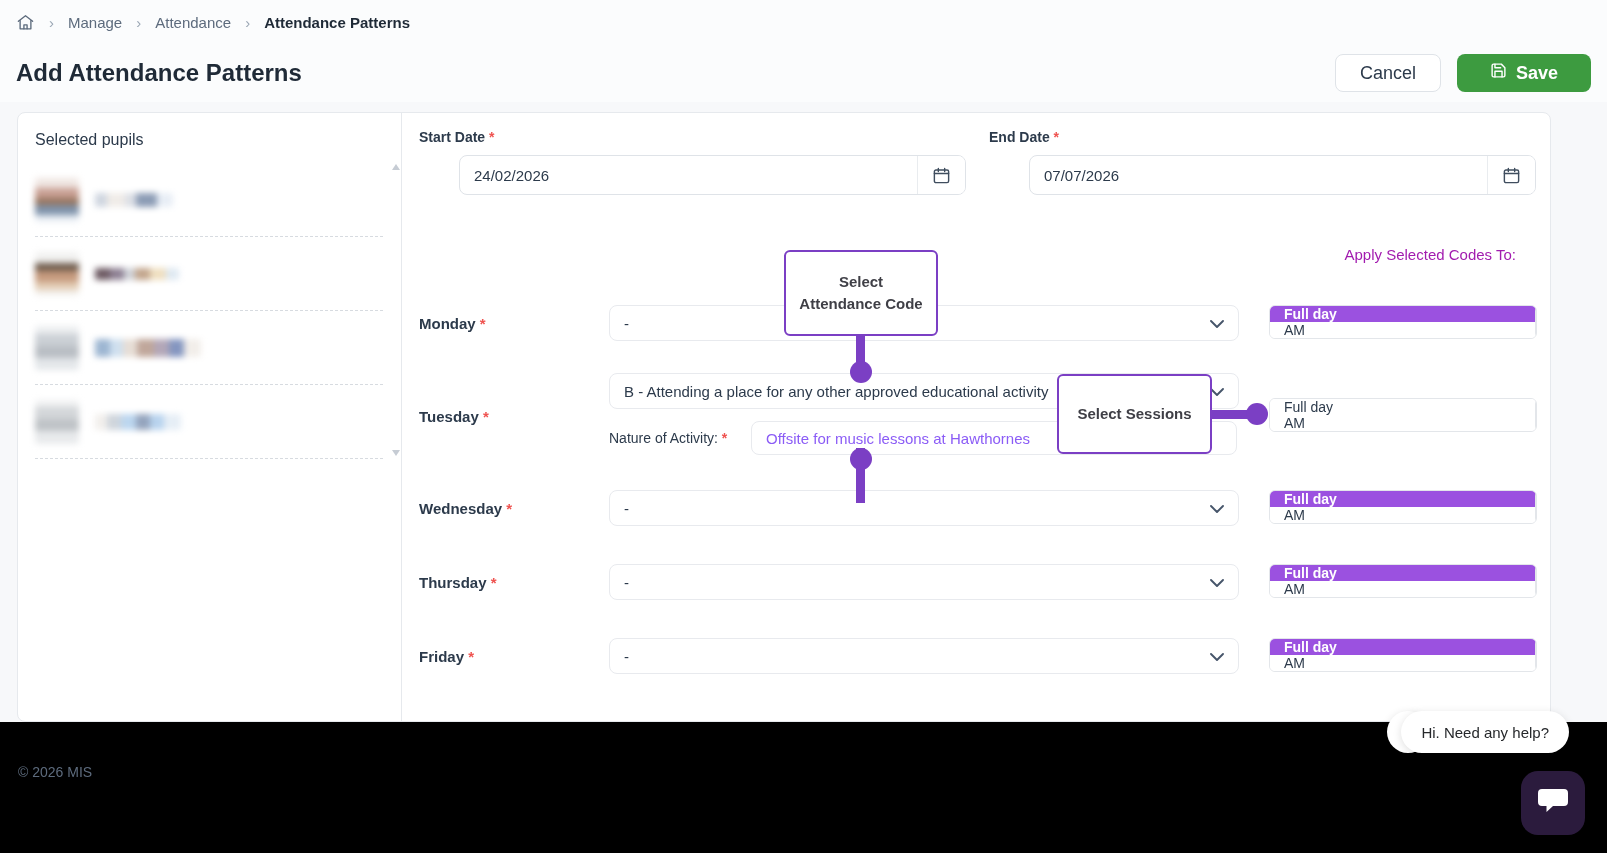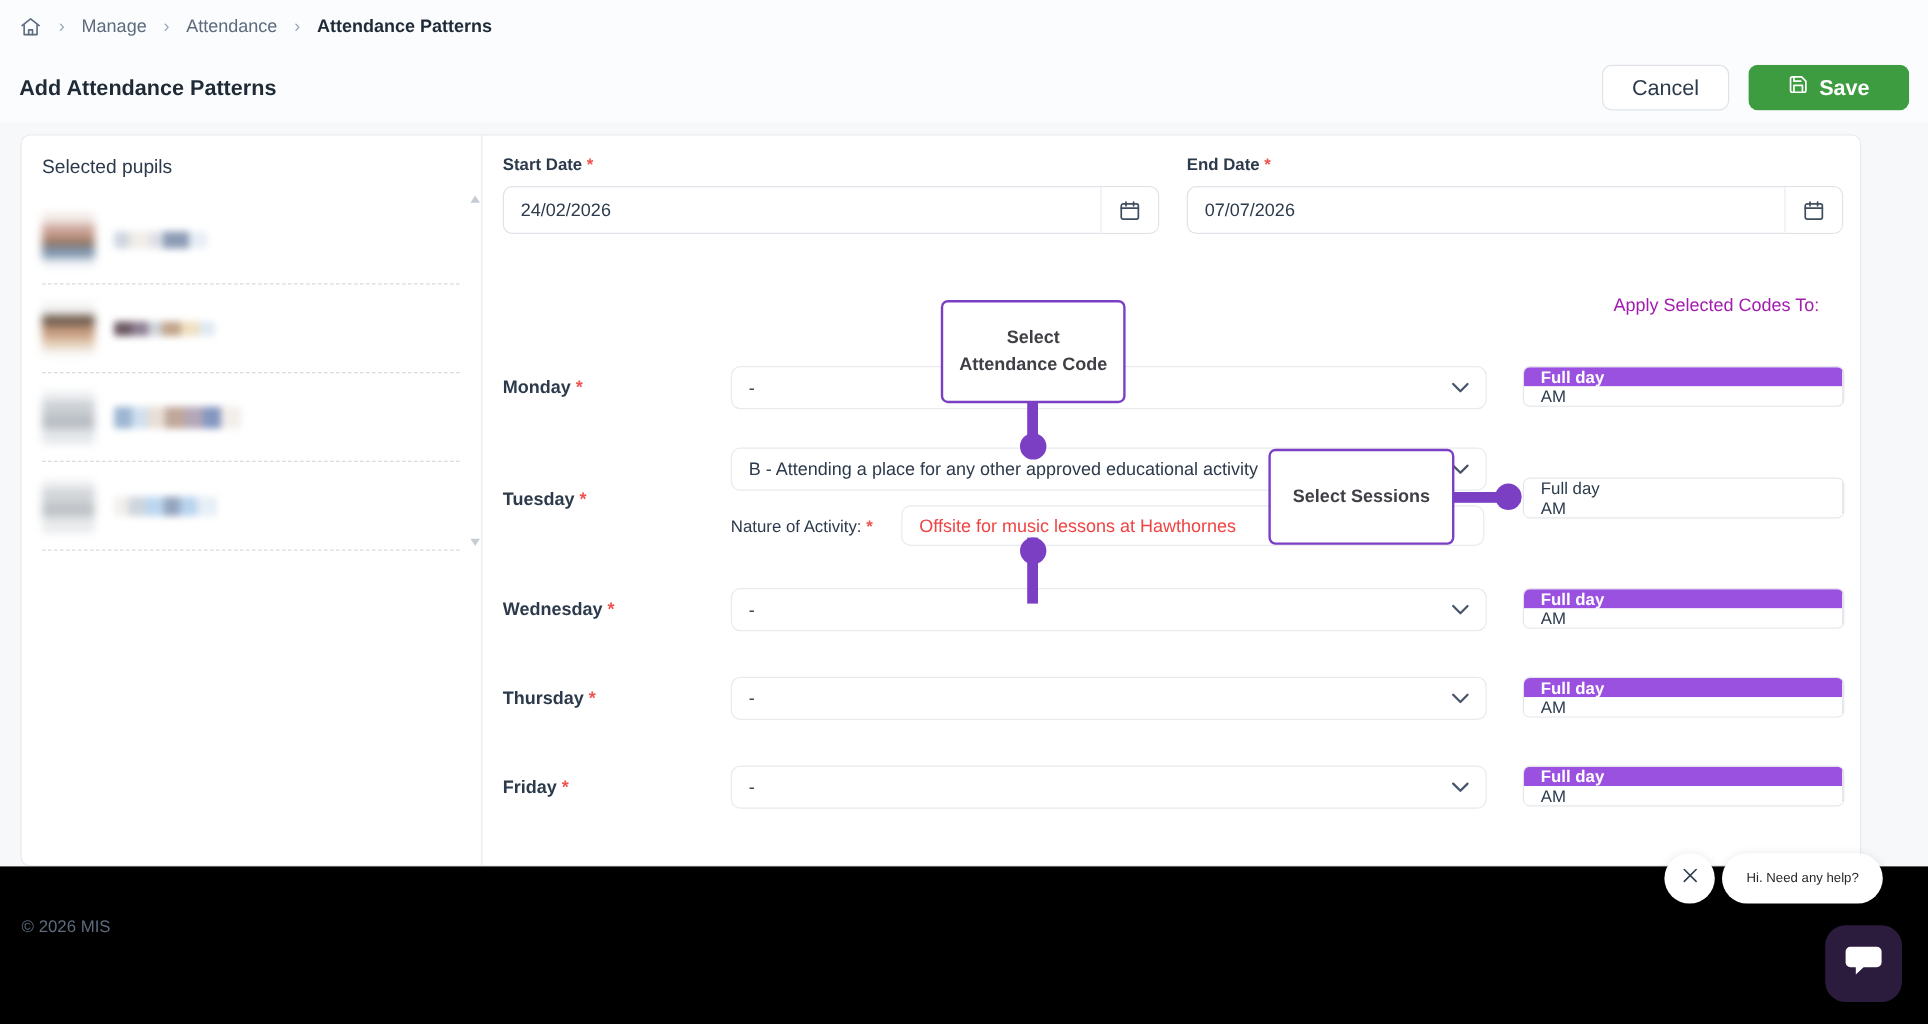--- a/index.html
+++ b/index.html
@@ -24,21 +24,21 @@
   .crumb { font-size: 15px; color: #5d6b7d; }
   .crumb.active { color: #1f2a37; font-weight: bold; }
 
   
   .titlebar {
     position: absolute; left: 0; top: 44px; right: 0; height: 58px;
     display: flex; align-items: center; justify-content: space-between;
     padding: 0 16px 0 16px;
     background: #fbfcfd;
   }
-  .page-title { font-size: 18px; font-weight: bold; color: #1f2a37; }
+  .page-title { font-size: 24px; font-weight: bold; color: #1f2a37; }
   .actions { display: flex; align-items: center; gap: 16px; }
   .btn {
     height: 38px; border-radius: 8px; font-size: 18px;
     display: flex; align-items: center; justify-content: center;
     cursor: pointer; border: 1px solid transparent;
   }
   .btn-cancel {
     background: #fff; border-color: #dfe3e8; color: #2c3a4b;
     padding: 0 24px; font-weight: normal;
   }
@@ -83,20 +83,21 @@
   .field-label { font-size: 14px; font-weight: bold; color: #2c3a4b; }
   .req { color: #ef5350; font-weight: bold; }
 
   .date-group { position: absolute; top: 16px; }
   .date-group.start { left: 17px; width: 547px; }
   .date-group.end   { left: 587px; width: 547px; }
   .date-input-wrap {
     margin-top: 10px; display: flex; height: 40px;
     border: 1px solid #dfe3e8; border-radius: 8px; background: #fff;
     overflow: hidden;
+    margin-left: 40px;
   }
   .date-input {
     flex: 1; border: 0; outline: none; background: transparent;
     padding: 0 14px; font-size: 15px; color: #2c3a4b;
     font-family: "Liberation Sans", sans-serif;
   }
   .date-btn {
     width: 48px; display: flex; align-items: center; justify-content: center;
     border-left: 1px solid #e9ecef; background: #fff; cursor: pointer;
     color: #3f4d5e;
@@ -138,21 +139,21 @@
 
   
   .noa-row { position: absolute; left: 0; right: 0; height: 34px; }
   .noa-label {
     position: absolute; left: 207px; top: 50%; transform: translateY(-50%);
     font-size: 14px; color: #2c3a4b;
   }
   .noa-input {
     position: absolute; left: 349px; width: 486px; height: 34px;
     border: 1px solid #e8eaee; border-radius: 8px; background: #fff;
-    padding: 0 14px; font-size: 15px; color: #ef4444; outline: none;
+    padding: 0 14px; font-size: 15px; color: #8b5cf6; outline: none;
     font-family: "Liberation Sans", sans-serif;
   }
 
   
   .callout {
     position: absolute; z-index: 6;
     background: #fff; border: 2px solid #7b3fc4; border-radius: 6px;
     display: flex; align-items: center; justify-content: center;
     text-align: center; font-size: 15px; font-weight: bold; color: #3f3f46;
     line-height: 1.5; padding: 6px 10px;
@@ -180,21 +181,21 @@
     position: absolute; right: 178px; bottom: 100px;
     width: 42px; height: 42px; border-radius: 50%; background: #fff;
     box-shadow: 0 2px 9px rgba(0,0,0,.13);
     display: flex; align-items: center; justify-content: center;
     cursor: pointer; color: #2c3a4b; z-index: 20;
   }
   .chat-bubble {
     position: absolute; right: 38px; bottom: 100px; height: 42px;
     background: #fff; border-radius: 21px; box-shadow: 0 2px 9px rgba(0,0,0,.13);
     display: flex; align-items: center; padding: 0 20px;
-    font-size: 11px; color: #26282b; z-index: 20;
+    font-size: 15px; color: #26282b; z-index: 20;
   }
   .chat-launcher {
     position: absolute; right: 22px; bottom: 18px;
     width: 64px; height: 64px; border-radius: 17px; background: #2b1b3d;
     display: flex; align-items: center; justify-content: center;
     cursor: pointer; z-index: 20;
   }
 </style>
 </head>
 <body>

